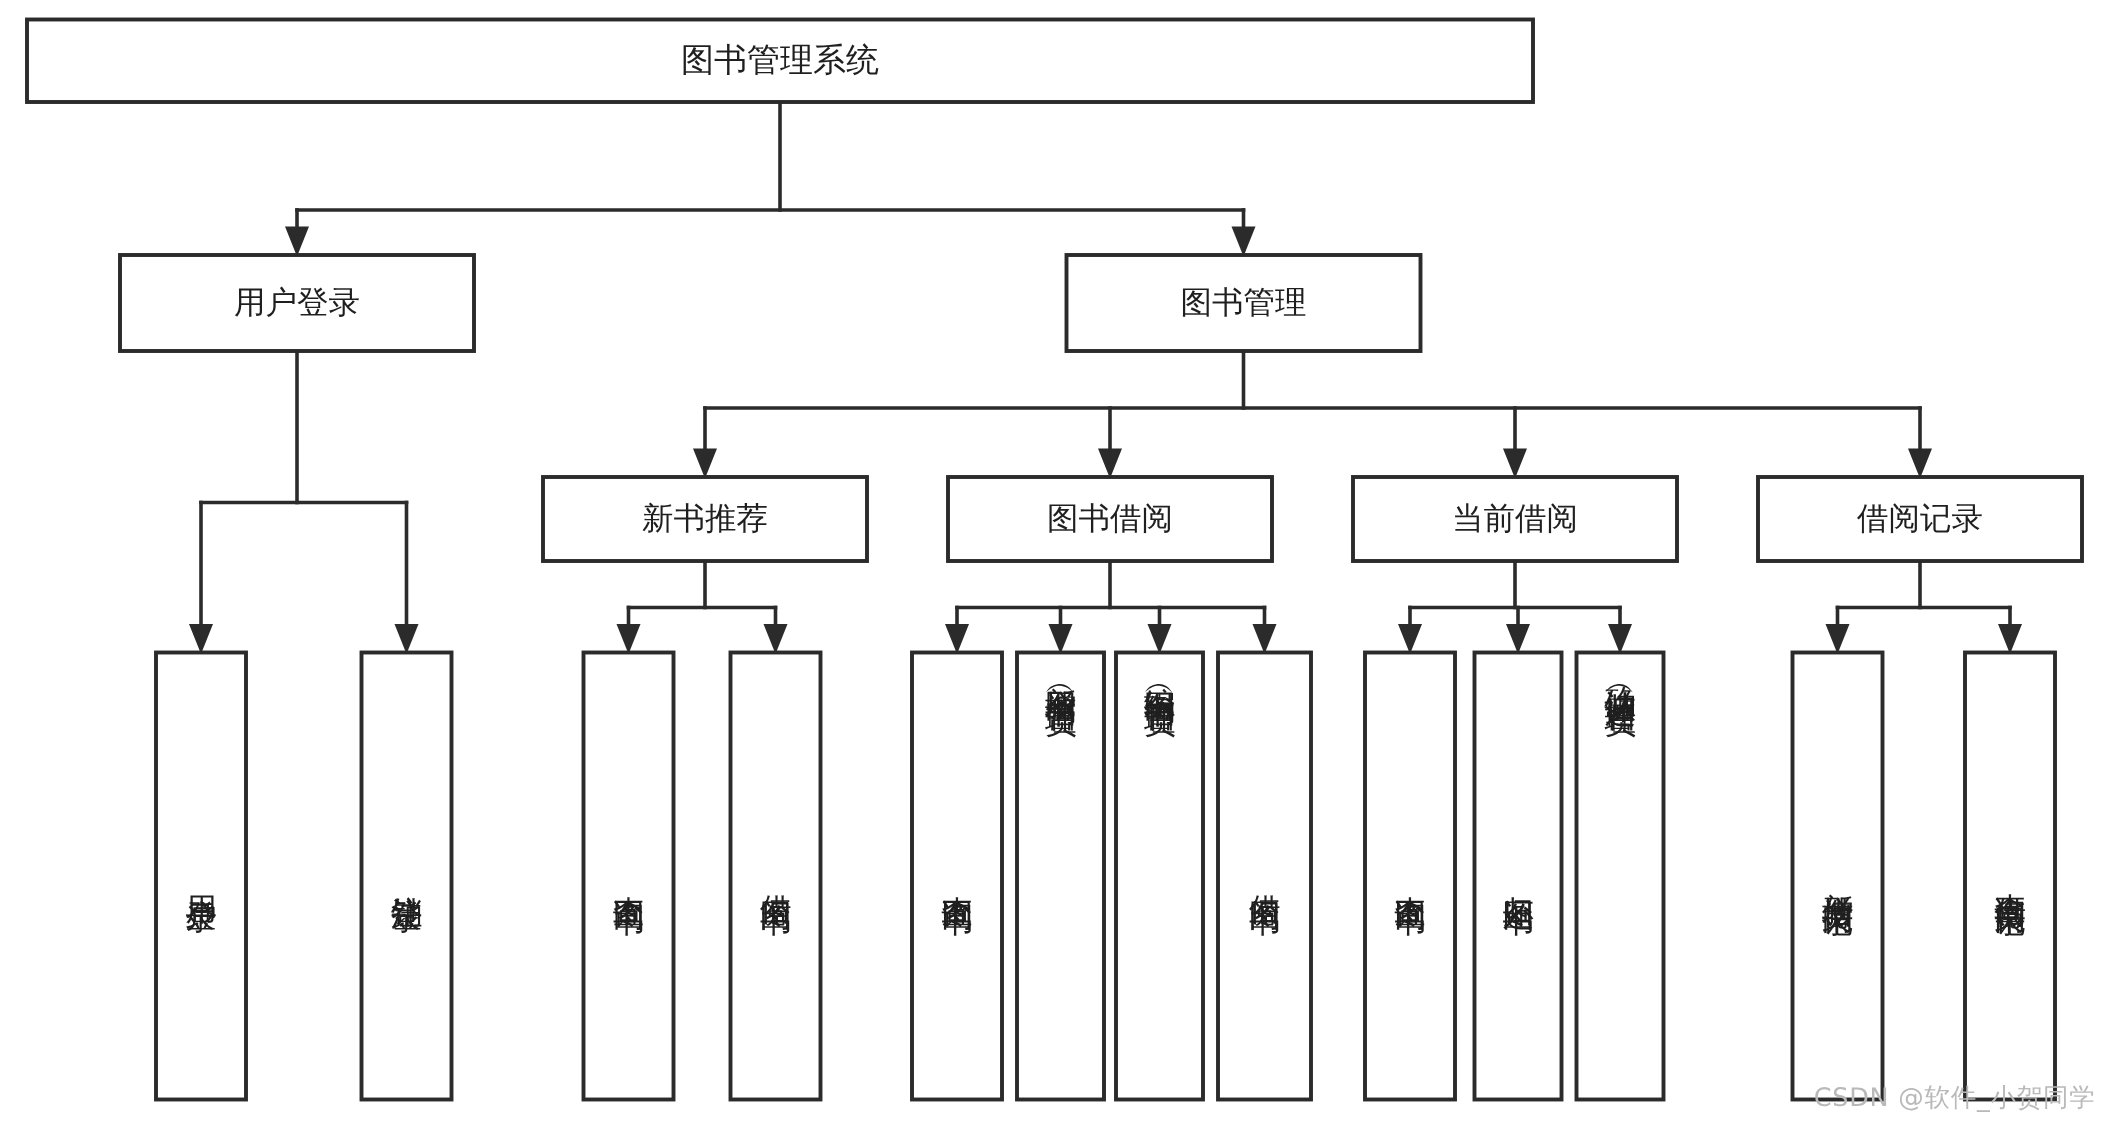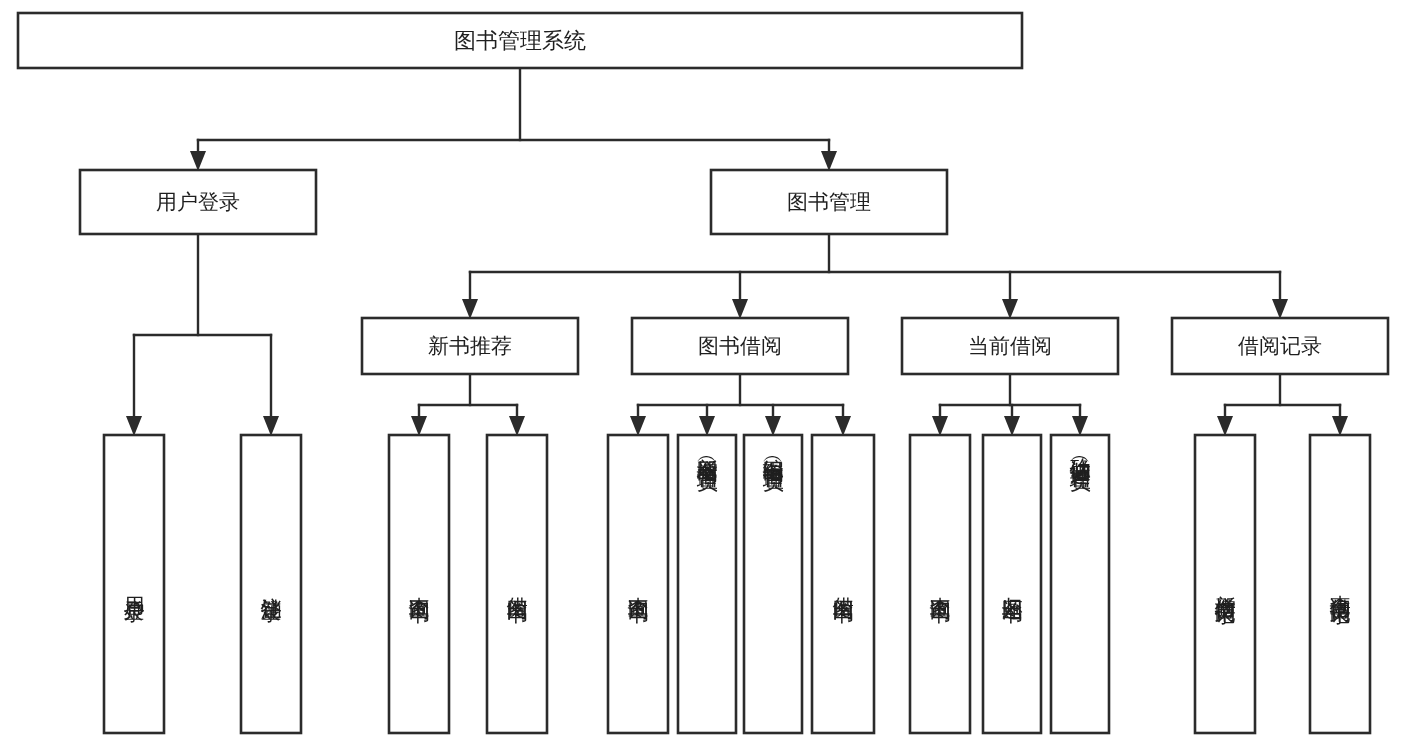--- a/index.html
+++ b/index.html
@@ -222,13 +222,14 @@
       <div class="leaf-label-wrap top-align" style="left: 1051px; top: 441px; width: 58px; height: 292px;">
         <span class="leaf-label">确认归还（管理员）</span>
       </div>
       <div class="leaf-label-wrap" style="left: 1195px; top: 435px; width: 60px; height: 298px;">
         <span class="leaf-label">新增借阅记录</span>
       </div>
       <div class="leaf-label-wrap" style="left: 1310px; top: 435px; width: 60px; height: 298px;">
         <span class="leaf-label">查询借阅记录</span>
       </div>
     </div>
+  <div id="watermark">CSDN @软件_小贺同学</div>
 </div>
 
 </body></html>

